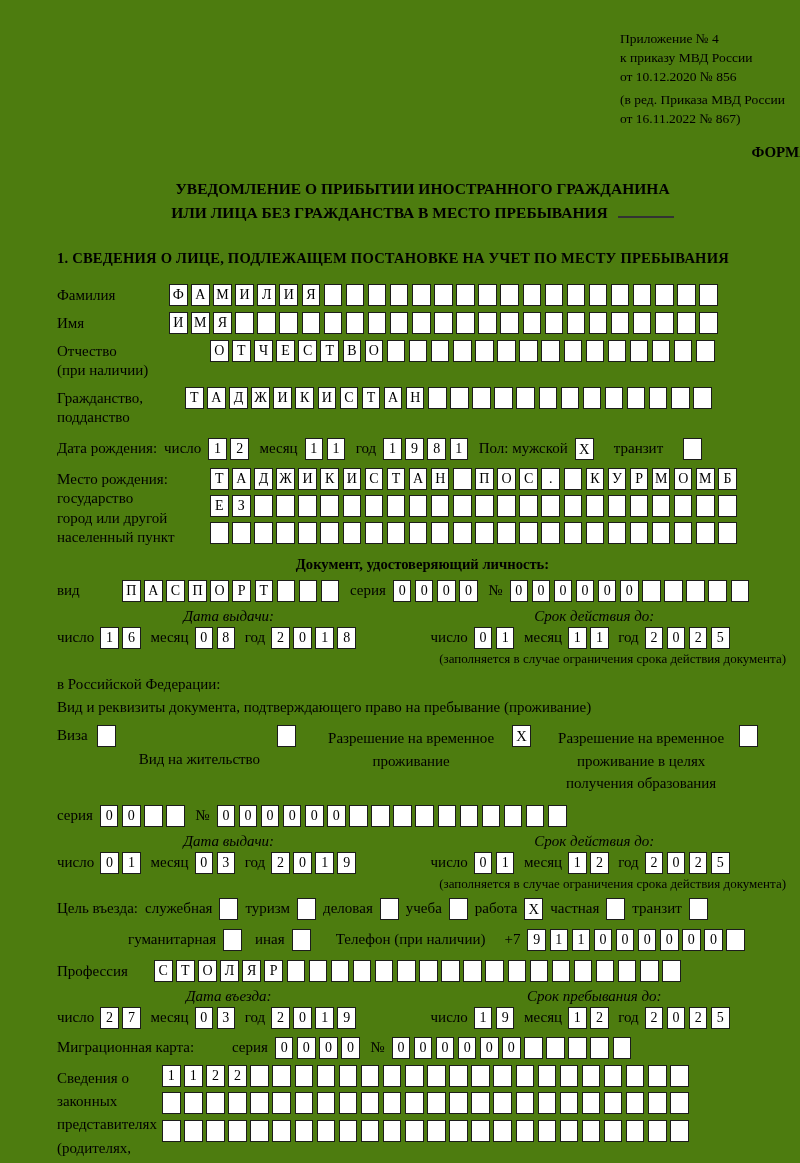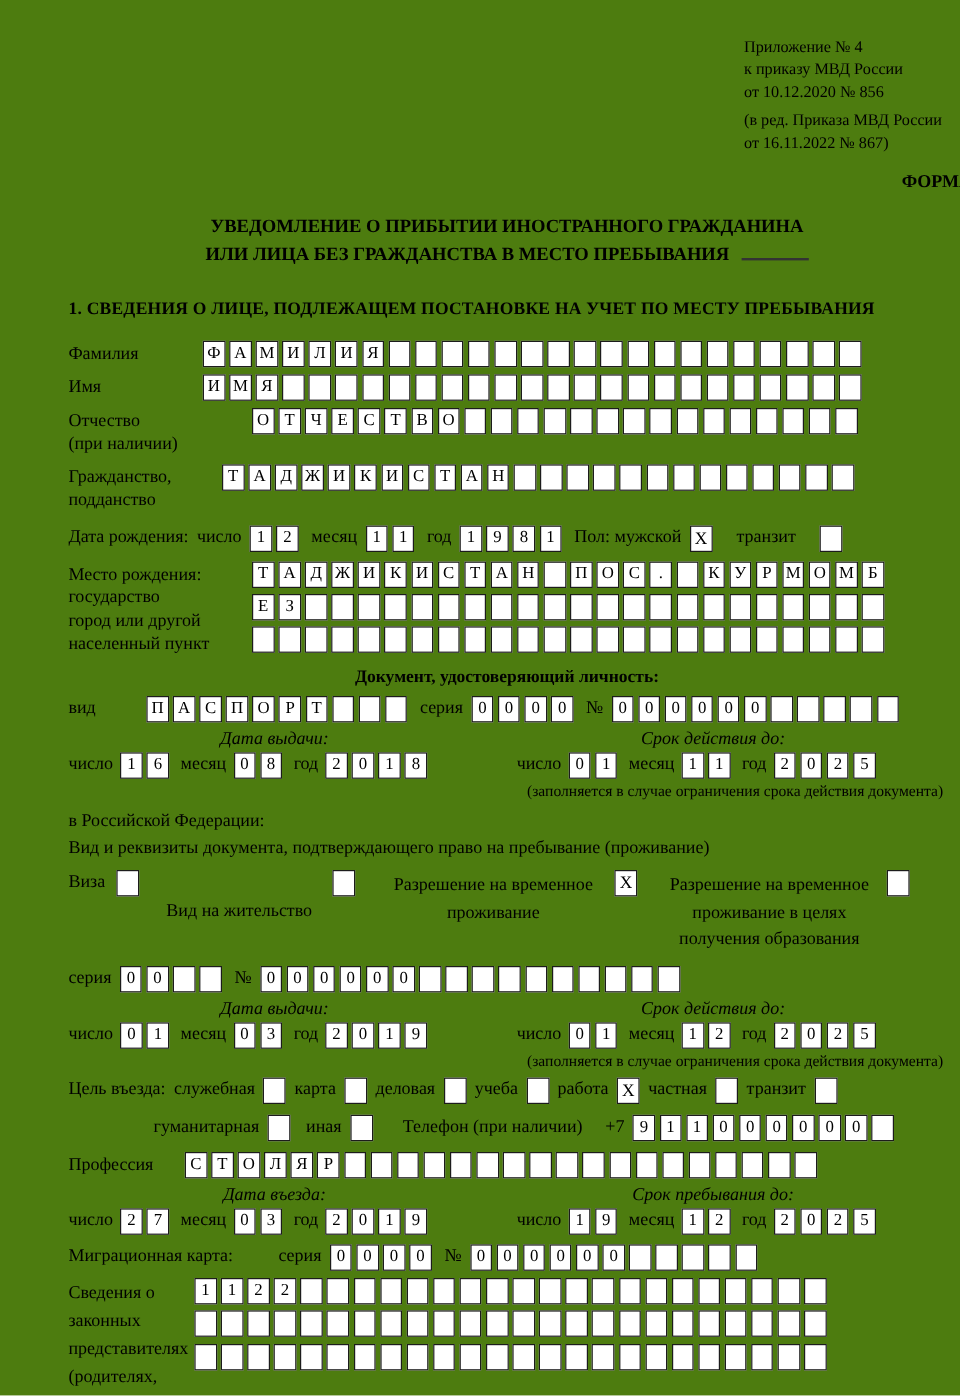--- a/index.html
+++ b/index.html
@@ -218,21 +218,21 @@
       <span>год</span>
         <span class="boxes"><span class="cell">2</span><span class="cell">0</span><span class="cell">2</span><span class="cell">5</span></span>
     </div>
   </div>
   <div class="note-r">(заполняется в случае ограничения срока действия документа)</div>
 
   <div class="purp">
     <span>Цель въезда:</span>
     <span>служебная</span>
     <span class="cbox"></span>
-    <span>карта</span>
+    <span>туризм</span>
     <span class="cbox"></span>
     <span>деловая</span>
     <span class="cbox"></span>
     <span>учеба</span>
     <span class="cbox"></span>
     <span>работа</span>
     <span class="cbox">X</span>
     <span>частная</span>
     <span class="cbox"></span>
     <span>транзит</span>

